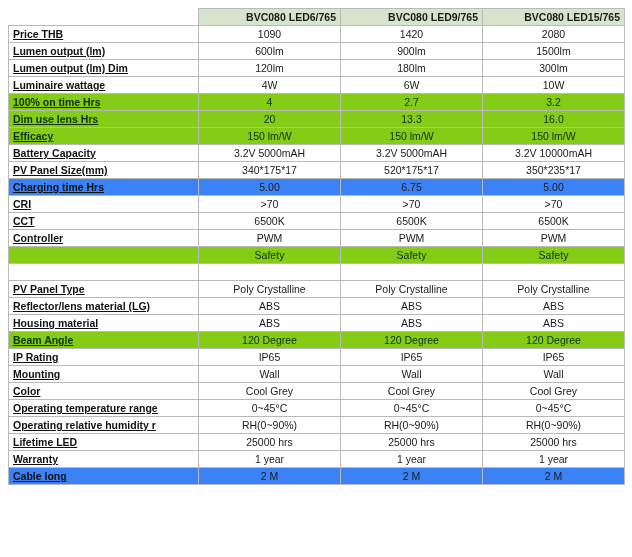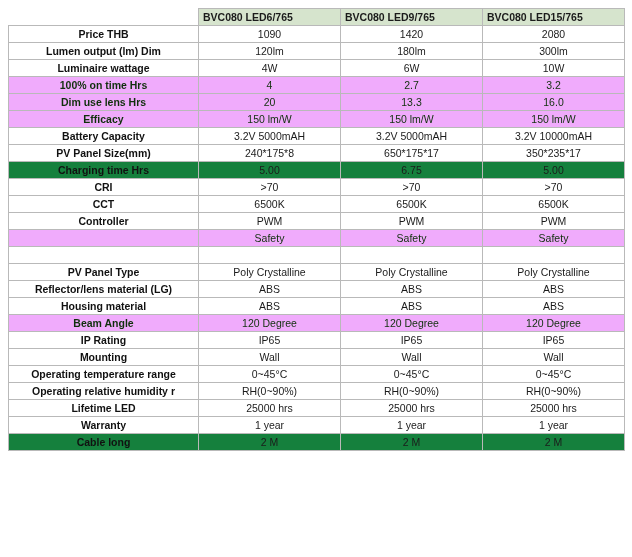--- a/index.html
+++ b/index.html
@@ -36,51 +36,52 @@
     border: 1px solid #b9b9b9;
     padding: 1px 4px;
     vertical-align: middle;
     line-height: 1.15;
     height: 17px;
     box-sizing: border-box;
   }
   .hdr {
     background: #d6e4cd;
     font-weight: bold;
-    text-align: left;
+    text-align: right;
     font-size: 10.5px;
     color: #1b1b1b;
     height: 26px;
     margin-left: 11px;
   }
   .hdr.blank {
     background: #ffffff;
     border-left-color: #ffffff;
     border-top-color: #ffffff;
   }
   .lbl {
-    text-align: center;
+    text-align: left;
     font-weight: bold;
     color: #111111;
     white-space: nowrap;
     overflow: hidden;
+    text-decoration: underline;
   }
   .val {
     text-align: center;
     color: #1b1b1b;
     white-space: nowrap;
     overflow: hidden;
   }
   .row-green .lbl, .row-green .val {
-    background: #f0abfc;
+    background: #84cc16;
     color: #10300c;
   }
   .row-green .lbl { font-weight: bold; }
   .row-yellow .lbl, .row-yellow .val {
-    background: #15803d;
+    background: #3b82f6;
     margin-top: 16px;
   }
   .row-yellow .lbl { font-weight: bold; }
   .row-tall td { height: 40px; }
   .two-line { line-height: 1.25; white-space: normal; }
   .spacer td {
     border-left: 1px solid #b9b9b9;
     border-right: 1px solid #b9b9b9;
     border-top: 1px solid #b9b9b9;
     border-bottom: 1px solid #b9b9b9;
@@ -108,20 +109,26 @@
         </tr>
     </thead>
     <tbody>
         <tr>
           <td class="lbl">Price THB</td>
           <td class="val">1090</td>
           <td class="val">1420</td>
           <td class="val">2080</td>
         </tr>
         <tr>
+          <td class="lbl">Lumen output (lm)</td>
+          <td class="val">600lm</td>
+          <td class="val">900lm</td>
+          <td class="val">1500lm</td>
+        </tr>
+        <tr>
           <td class="lbl">Lumen output (lm) Dim</td>
           <td class="val">120lm</td>
           <td class="val">180lm</td>
           <td class="val">300lm</td>
         </tr>
         <tr>
           <td class="lbl">Luminaire wattage</td>
           <td class="val">4W</td>
           <td class="val">6W</td>
           <td class="val">10W</td>
@@ -145,22 +152,22 @@
           <td class="val">150 lm/W</td>
         </tr>
         <tr>
           <td class="lbl">Battery Capacity</td>
           <td class="val">3.2V 5000mAH</td>
           <td class="val">3.2V 5000mAH</td>
           <td class="val">3.2V 10000mAH</td>
         </tr>
         <tr>
           <td class="lbl">PV Panel Size(mm)</td>
-          <td class="val">240*175*8</td>
-          <td class="val">650*175*17</td>
+          <td class="val">340*175*17</td>
+          <td class="val">520*175*17</td>
           <td class="val">350*235*17</td>
         </tr>
         <tr class="row-yellow">
           <td class="lbl">Charging time Hrs</td>
           <td class="val">5.00</td>
           <td class="val">6.75</td>
           <td class="val">5.00</td>
         </tr>
         <tr>
           <td class="lbl">CRI</td>
@@ -222,20 +229,26 @@
           <td class="val">IP65</td>
           <td class="val">IP65</td>
         </tr>
         <tr>
           <td class="lbl">Mounting</td>
           <td class="val">Wall</td>
           <td class="val">Wall</td>
           <td class="val">Wall</td>
         </tr>
         <tr>
+          <td class="lbl">Color</td>
+          <td class="val">Cool Grey</td>
+          <td class="val">Cool Grey</td>
+          <td class="val">Cool Grey</td>
+        </tr>
+        <tr>
           <td class="lbl">Operating temperature range</td>
           <td class="val">0~45°C</td>
           <td class="val">0~45°C</td>
           <td class="val">0~45°C</td>
         </tr>
         <tr>
           <td class="lbl">Operating relative humidity r</td>
           <td class="val">RH(0~90%)</td>
           <td class="val">RH(0~90%)</td>
           <td class="val">RH(0~90%)</td>

